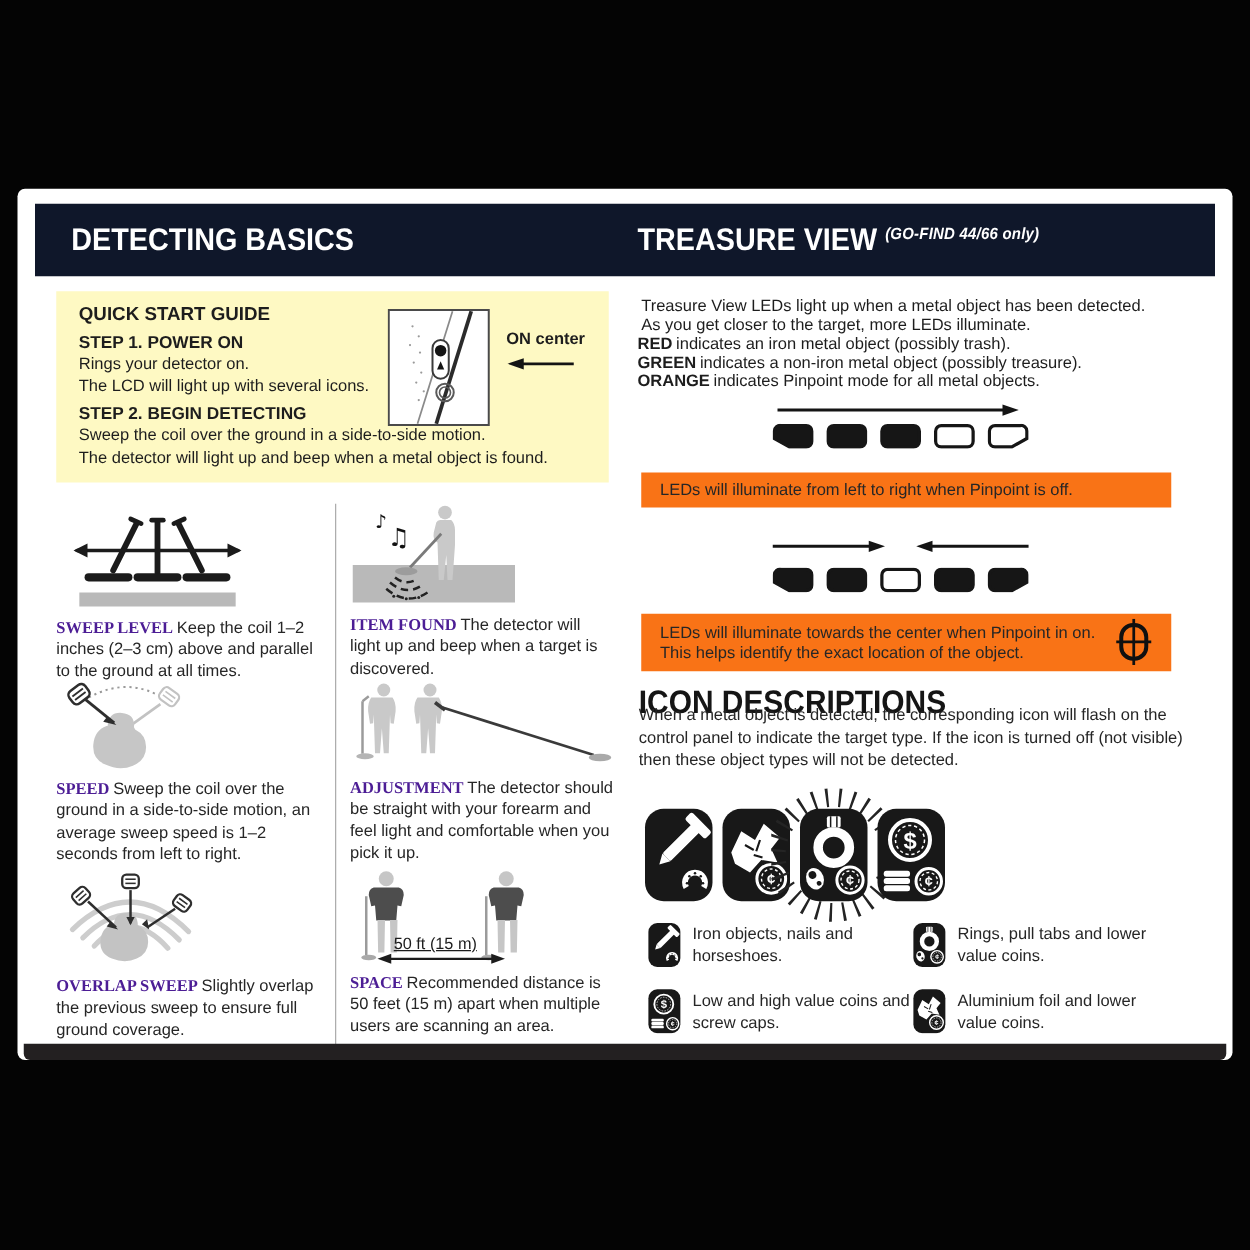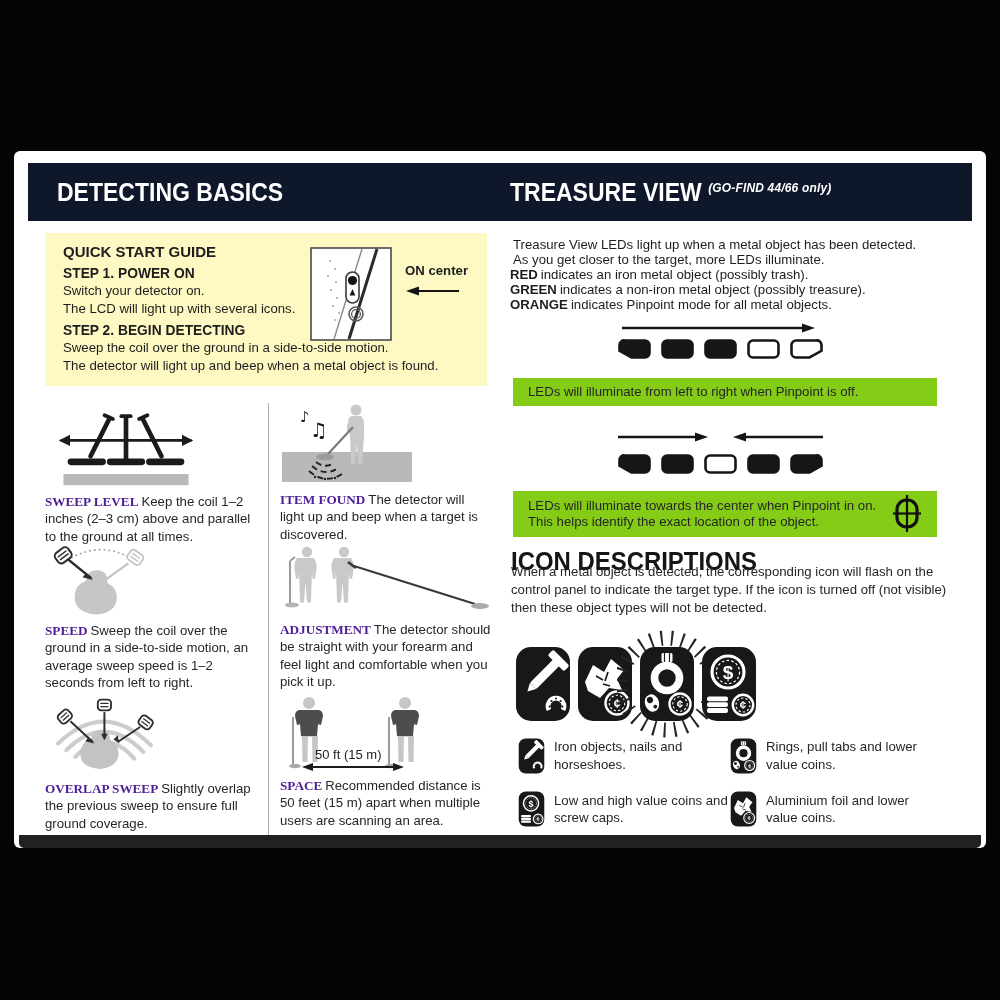--- a/index.html
+++ b/index.html
@@ -34,39 +34,39 @@
   
   .tv-intro { position:absolute; left:496px; top:86px; width:452px; font-size:13.2px; line-height:15.1px; }
   .tv-intro p b { margin-right:3px; }
   .arrow1 { position:absolute; left:606px; top:171px; }
   .led-row { position:absolute; left:604px; display:flex; gap:10px; }
   .leds1 { top:188px; }
   .leds2 { top:303px; }
   .led path { fill:#fff; stroke:#161616; stroke-width:2.6; }
   .led.led-on path { fill:#161616; stroke:#161616; }
   .arrows2 { position:absolute; left:604px; top:280px; }
-  .note-bar { position:absolute; left:499px; width:424px; background:#84cc16; font-size:13.2px; color:#262626; }
+  .note-bar { position:absolute; left:499px; width:424px; background:#f97316; font-size:13.2px; color:#262626; }
   .note1 { top:227px; height:28px; line-height:28px; padding-left:15px; }
   .note2 { top:340px; height:46px; padding:7px 0 0 15px; line-height:16px; }
   .pinpoint-icon { position:absolute; left:378px; top:4px; }
 
   .icondesc-title { position:absolute; left:497px; top:395px; font-size:26px; font-weight:bold; white-space:nowrap; transform:scaleX(.92); transform-origin:left top; color:#151515; }
   .icondesc-para { position:absolute; left:497px; top:412px; width:452px; font-size:13.2px; line-height:1.36; color:#262626; }
 
   .ticons { position:absolute; left:501px; top:495px; display:flex; gap:6px; }
   .ticon-wrap { position:relative; width:56px; height:76px; }
   .ticon { position:relative; width:56px; height:76px; display:block; }
   .rays { position:absolute; left:-22px; top:-22px; width:100px; height:120px; pointer-events:none; }
 
   .legend { position:absolute; left:504px; top:586px; width:444px; display:grid; grid-template-columns:212px 1fr; row-gap:17px; }
   .legend-item { display:flex; gap:9px; align-items:flex-end; }
   .legend-item svg { flex:0 0 auto; }
   .legend-text { font-size:13.2px; line-height:1.35; color:#262626; padding-top:1px; }
 
-  .space-label { position:absolute; left:301px; top:596px; font-size:13px; color:#1d1d1d; }
+  .space-label { position:absolute; left:301px; top:596px; font-size:13px; color:#1d1d1d;text-decoration:underline; }
 </style>
 </head>
 <body>
 
 <svg width="0" height="0" style="position:absolute" aria-hidden="true">
   <defs>
     <symbol id="sym-iron" viewBox="0 0 56 76">
       <rect x="1" y="1" width="54" height="74" rx="15" fill="#181818"></rect>
       <g fill="#fff" transform="rotate(45 28 30)">
         <rect x="23.5" y="10" width="9" height="34" rx="1.5"></rect>
@@ -127,21 +127,21 @@
     <div class="hdr hdr-left">DETECTING BASICS</div>
     <div class="hdr hdr-right">
       <span>TREASURE VIEW</span><span class="hdr-note">(GO-FIND 44/66 only)</span>
     </div>
   </div>
 
   <div class="quickstart">
     <div class="qs-text">
       <div class="qs-title">QUICK START GUIDE</div>
       <div class="qs-step-title">STEP 1. POWER ON</div>
-      <div class="qs-line">Switch your detector on.</div>
+      <div class="qs-line">Rings your detector on.</div>
       <div class="qs-line">The LCD will light up with several icons.</div>
       <div class="qs-step-title">STEP 2. BEGIN DETECTING</div>
       <div class="qs-line">Sweep the coil over the ground in a side-to-side motion.</div>
       <div class="qs-line">The detector will light up and beep when a metal object is found.</div>
     </div>
     <svg class="onswitch-box" viewBox="0 0 82 94">
       <rect x="1" y="1" width="80" height="92" fill="#fff" stroke="#4a4a4a" stroke-width="1.6"></rect>
       <line x1="52" y1="2" x2="24" y2="92" stroke="#8a8a8a" stroke-width="1.4"></line>
       <line x1="67" y1="2" x2="39" y2="92" stroke="#2b2b2b" stroke-width="3"></line>
       <g fill="#9a9a9a">

